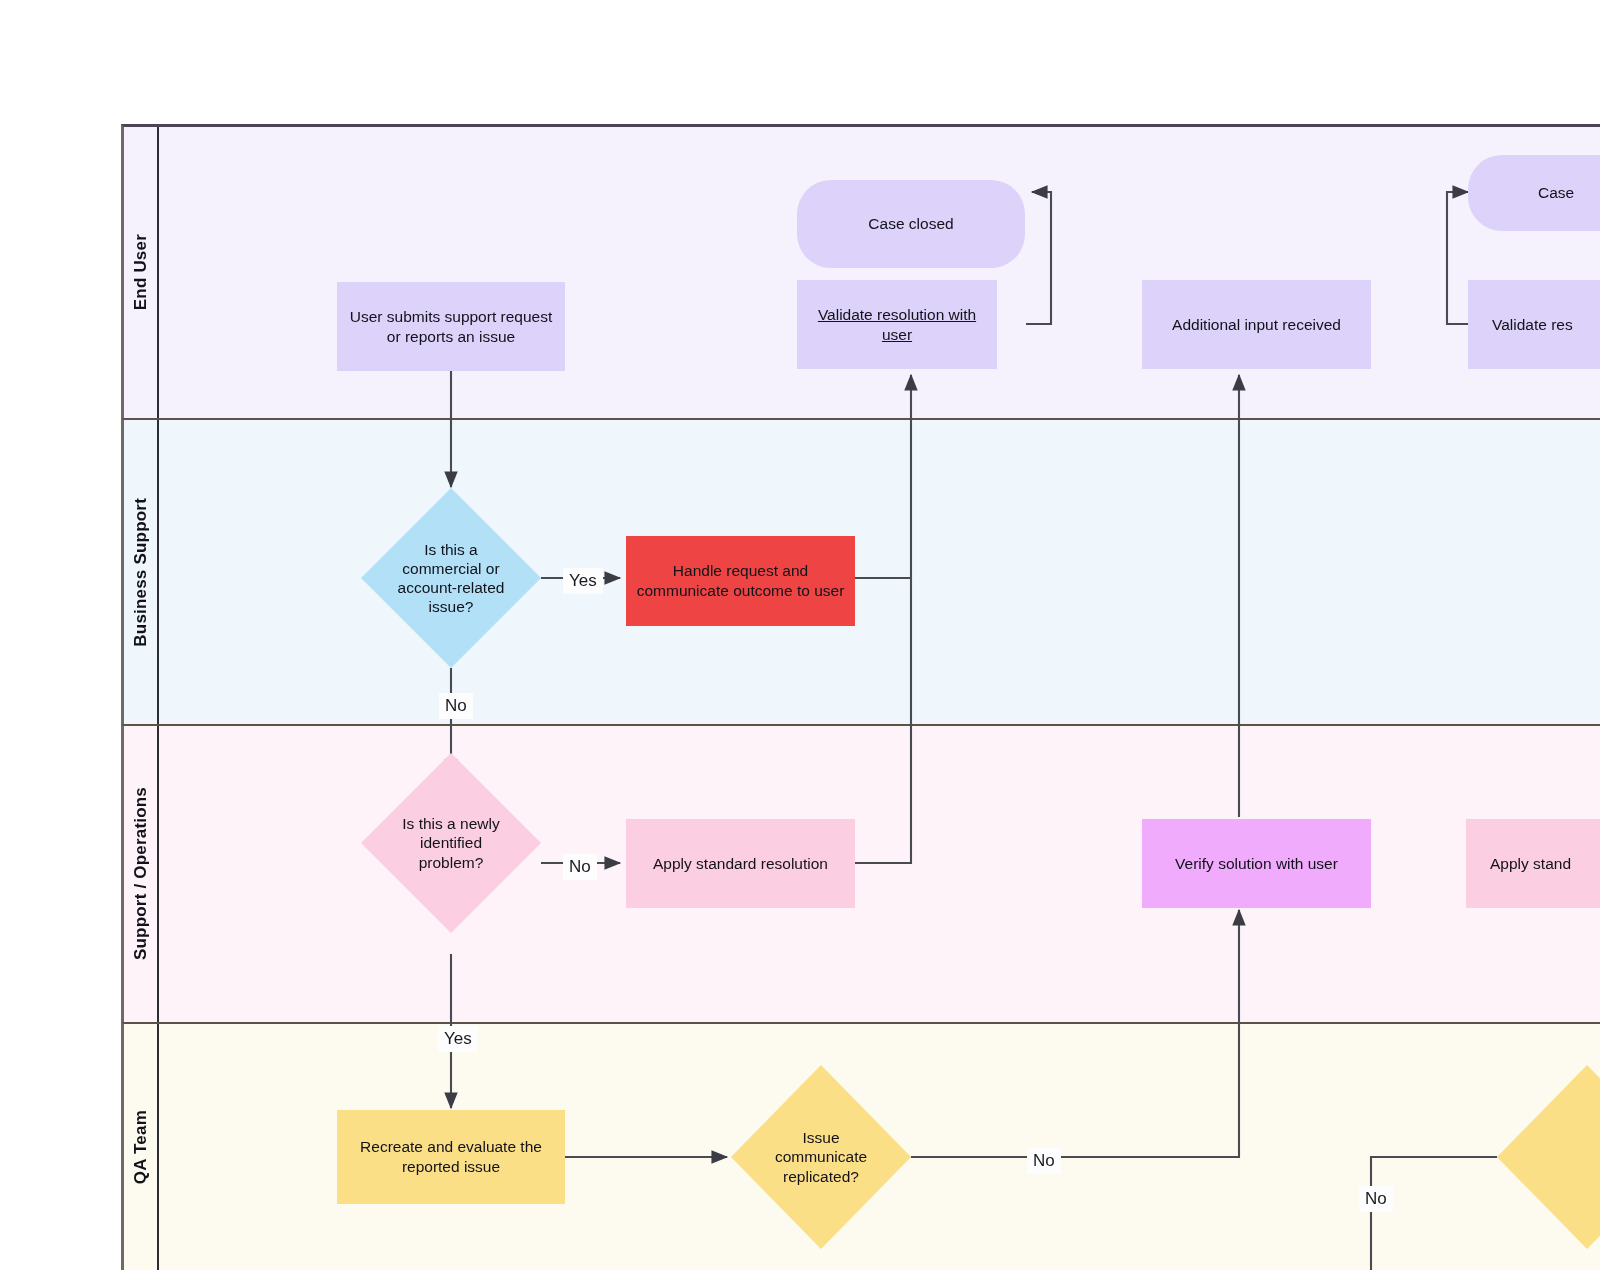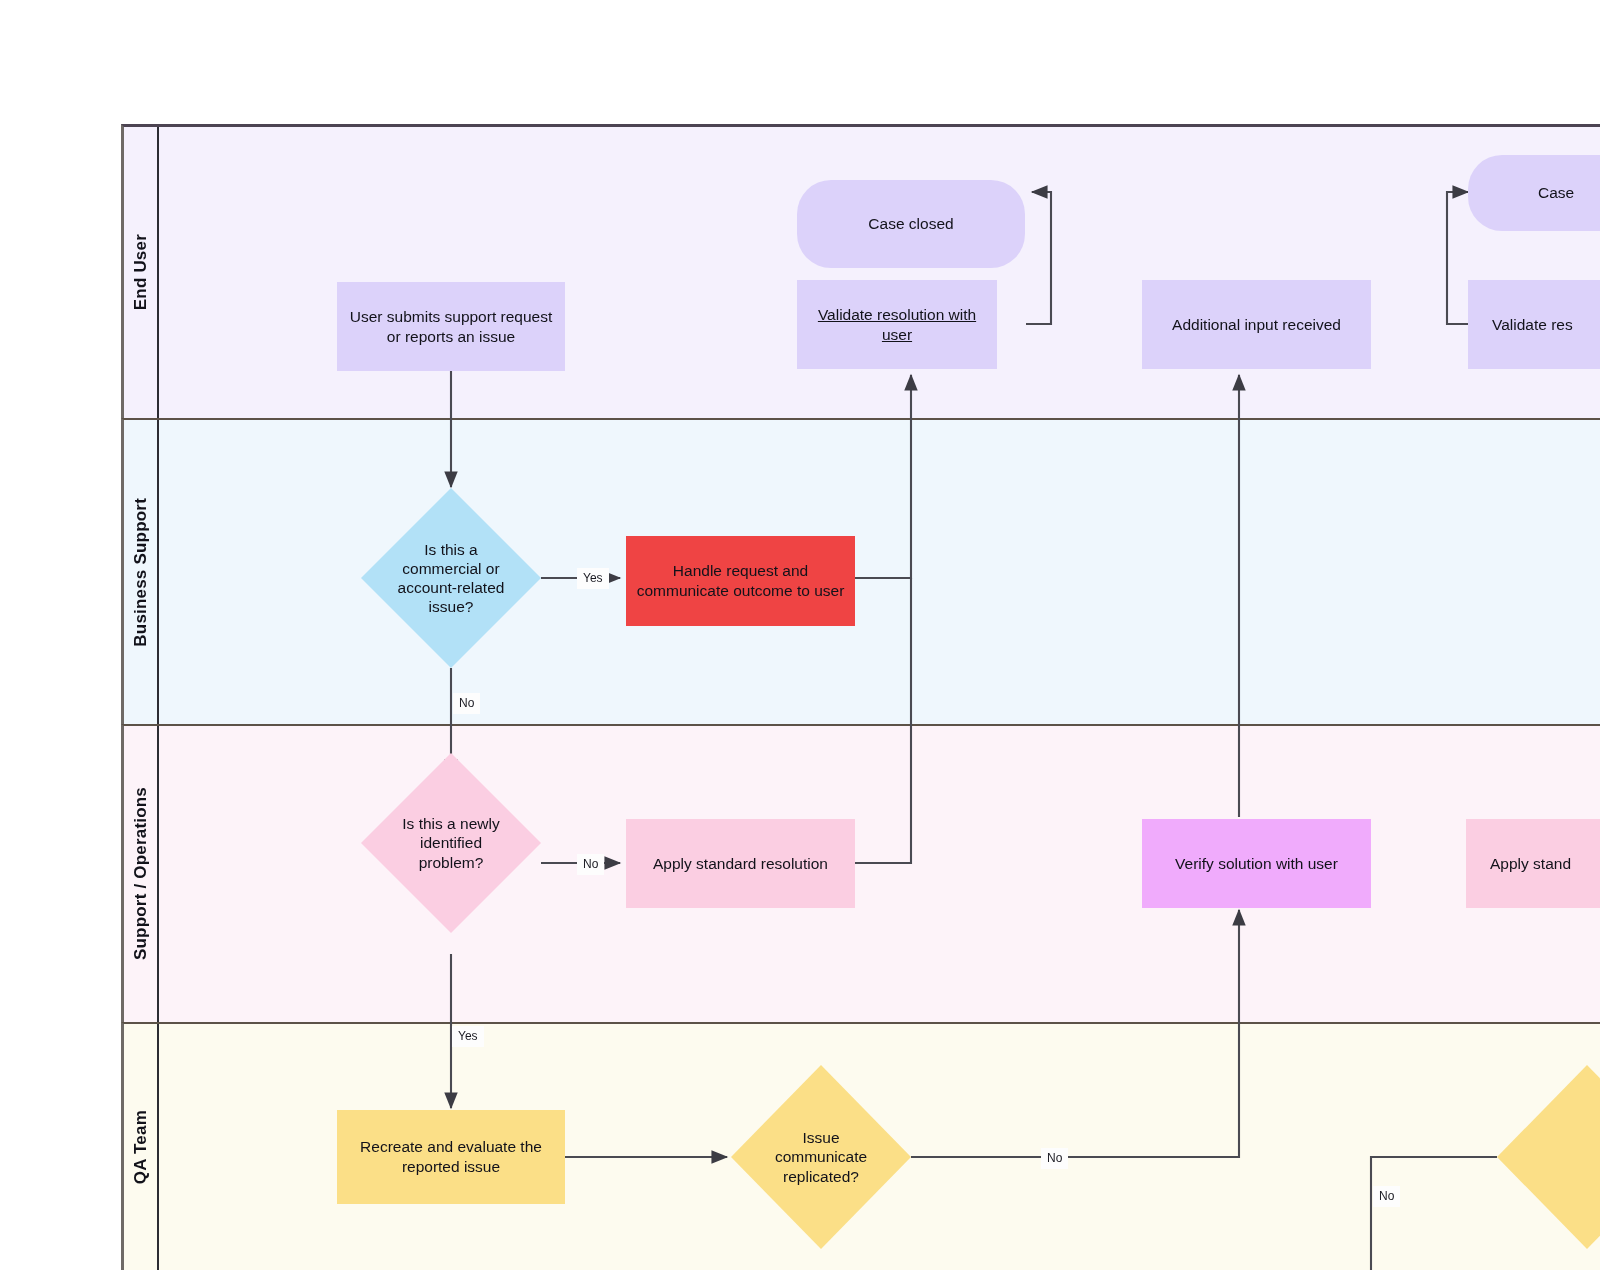--- a/index.html
+++ b/index.html
@@ -86,27 +86,26 @@
     line-height: 1.24;
     color: #12121a;
     white-space: pre-line;
     font-family: "Liberation Sans", sans-serif;
   }
   
   .edge-label {
     position: absolute;
     background: #fdfdfd;
     color: #1a1a22;
-    font-size: 12px;
+    font-size: 17px;
     line-height: 1;
     padding: 4px 6px 5px 6px;
     font-family: "Liberation Sans", sans-serif;
     z-index: 6;
     white-space: nowrap;
-    margin-left: 14px;
   }
   svg.edges {
     position: absolute;
     left: 0; top: 0;
     width: 1600px;
     height: 1270px;
     pointer-events: none;
     z-index: 3;
   }
   .node, .diamond-wrap { z-index: 4; }

